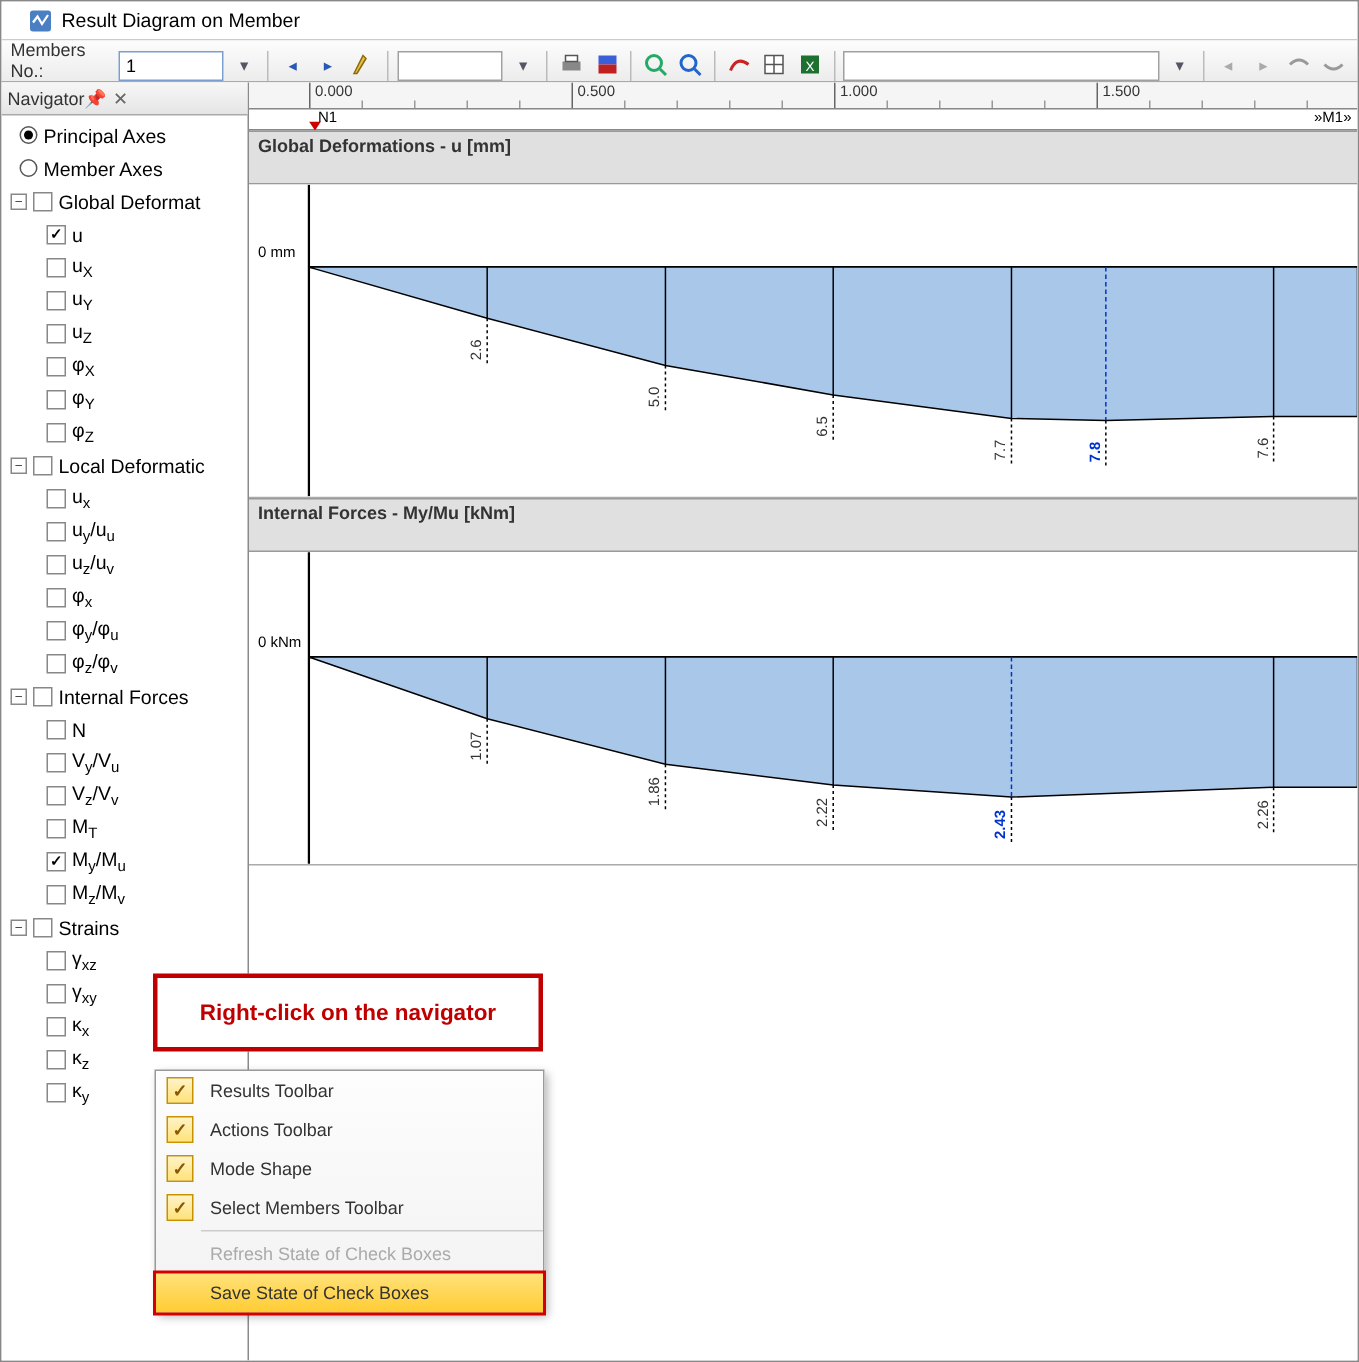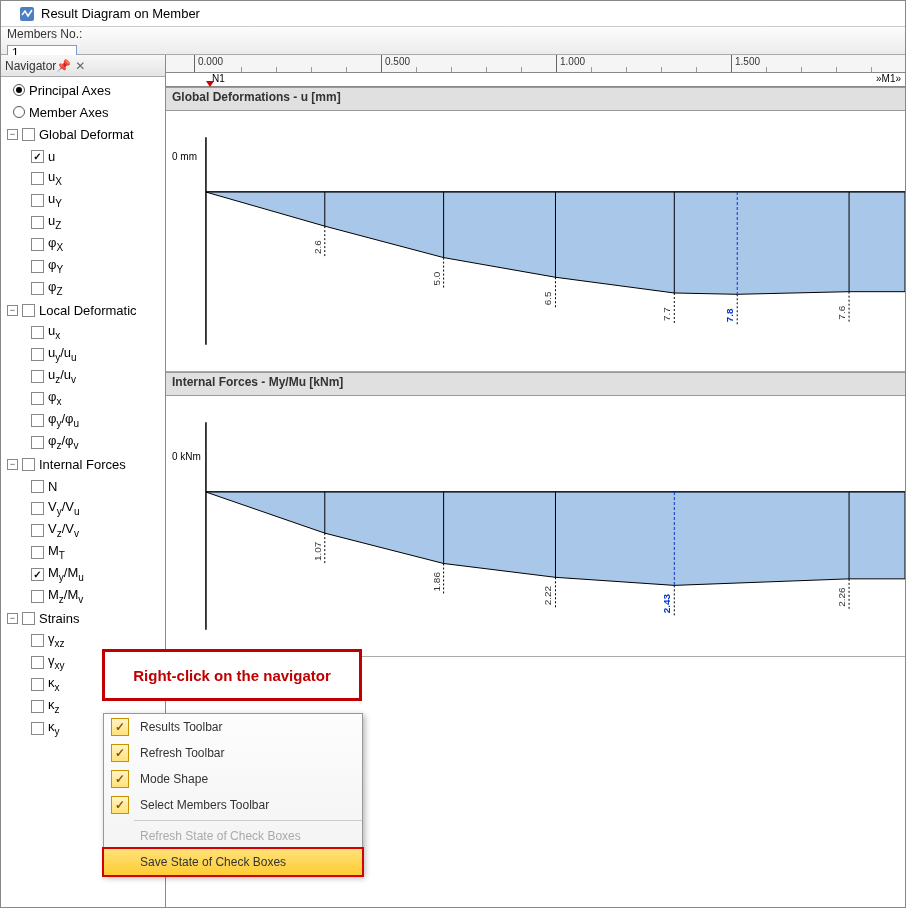--- a/index.html
+++ b/index.html
@@ -19,26 +19,25 @@
   align-items: center;
   padding: 0 18px;
   border-bottom: 1px solid #ccc;
   background: #fff;
 }
 .title-bar .icon { width: 16px; height: 16px; margin-right: 6px; }
 .title-text { font-size: 13px; color: #000; }
 .toolbar {
   height: 28px;
   display: flex;
-  align-items: flex-start;
+  align-items: flex-end;
   padding: 0 6px;
   border-bottom: 1px solid #aaa;
   background: linear-gradient(#fdfdfd,#ececec);
   gap: 4px;
-  flex-direction: column;
 }
 .toolbar .tb-label { color: #333; margin-right: 2px; }
 .toolbar .tb-input {
   width: 70px; height: 20px; border: 1px solid #7a9fcf;
   background: #fff; padding: 0 4px; font-size: 12px;
 }
 .toolbar .tb-drop {
   width: 80px; height: 20px; border: 1px solid #a0a0a0;
   background: #fff;
 }
@@ -107,24 +106,24 @@
 }
 .ruler .tick { position:absolute; top:0; height:100%; border-left:1px solid #666; }
 .ruler .tick span { position:absolute; top:1px; left:3px; }
 .ruler .minor { position:absolute;bottom:0;height:5px;border-left:1px solid #999;}
 .node-bar { height: 14px; position: relative; border-bottom:1px solid #888; font-size:10px; }
 .node-bar .nlabel { position: absolute; top: 0; color:#000; }
 .chart-block {
   border-bottom: 1px solid #aaa;
 }
 .chart-title {
-  height: 24px; background: #e0e0e0; border-top:1px solid #999;border-bottom:1px solid #999;
+  height: 36px; background: #e0e0e0; border-top:1px solid #999;border-bottom:1px solid #999;
   padding: 2px 6px; font-weight: bold; font-size: 12px; color:#333;
 }
-.chart-body { height: 260px; position: relative; background: #fff; }
+.chart-body { height: 208px; position: relative; background: #fff; }
 .chart-body svg { width: 100%; height: 100%; }
 .context-menu {
   position: absolute;
   left: 102px; top: 712px;
   width: 260px;
   background: linear-gradient(#fdfdfd,#f2f2f2);
   border: 1px solid #999;
   box-shadow: 2px 2px 6px rgba(0,0,0,0.3);
   font-size: 12px;
 }
@@ -412,21 +411,21 @@
           <div class="tree-row lvl2">
             <span class="chk"></span>
             <span class="tree-lbl">κ<span class="sub">y</span></span>
           </div>
         </div>
     </div>
   </div>
 
   <div class="chart-area">
     <div class="ruler" id="ruler">
-        <div class="tick" style="left: 28px;">
+        <div class="tick" style="left: 40px;">
           <span>0.000</span>
         </div>
         <div class="minor" style="left: 75px;"></div>
         <div class="minor" style="left: 110px;"></div>
         <div class="minor" style="left: 145px;"></div>
         <div class="minor" style="left: 180px;"></div>
         <div class="tick" style="left: 215px;">
           <span>0.500</span>
         </div>
         <div class="minor" style="left: 250px;"></div>
@@ -526,21 +525,21 @@
       <div class="ctx-row">
         <div class="chkcol">
           <div class="ctx-chk">✓</div>
         </div>
         <span class="ctx-label">Results Toolbar</span>
       </div>
       <div class="ctx-row">
         <div class="chkcol">
           <div class="ctx-chk">✓</div>
         </div>
-        <span class="ctx-label">Refresh Toolbar</span>
+        <span class="ctx-label">Actions Toolbar</span>
       </div>
       <div class="ctx-row">
         <div class="chkcol">
           <div class="ctx-chk">✓</div>
         </div>
         <span class="ctx-label">Mode Shape</span>
       </div>
       <div class="ctx-row">
         <div class="chkcol">
           <div class="ctx-chk">✓</div>

